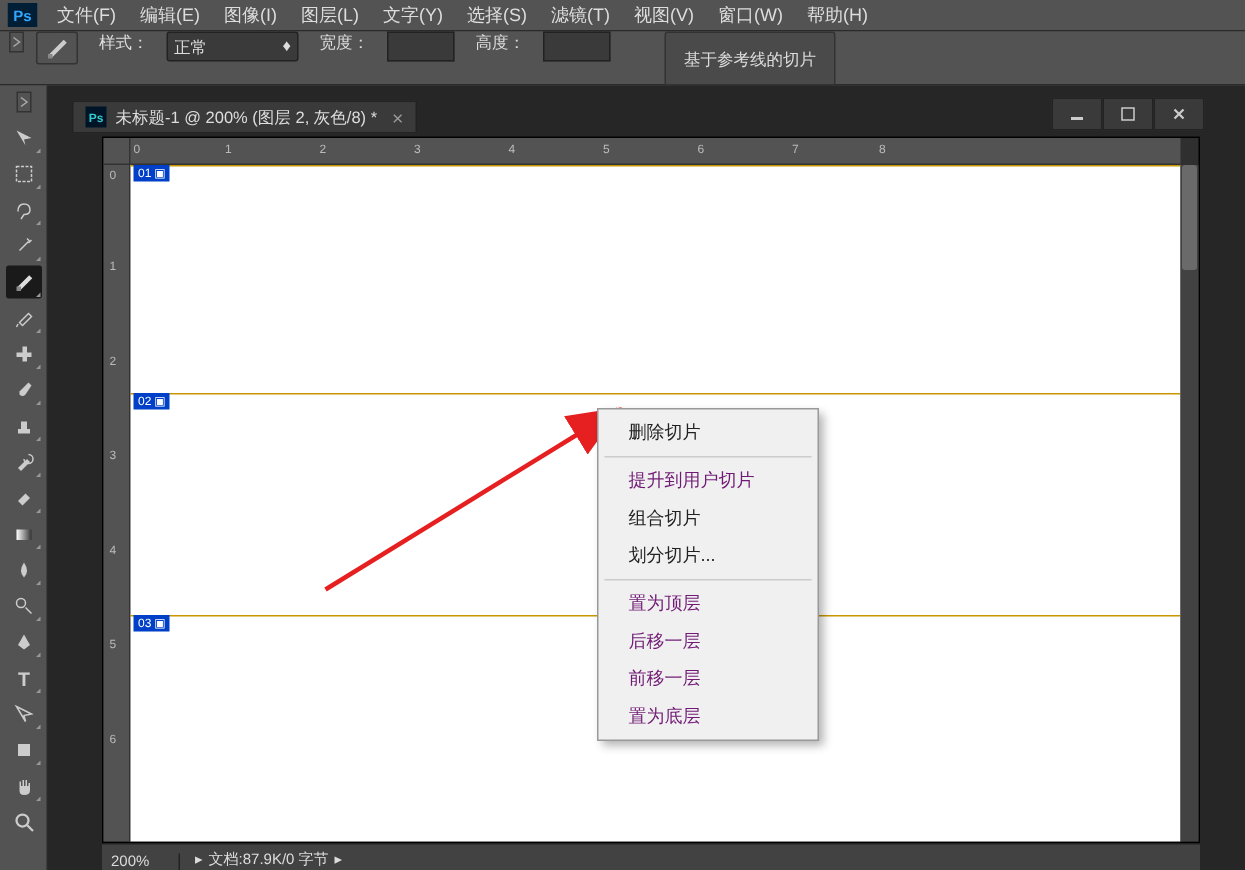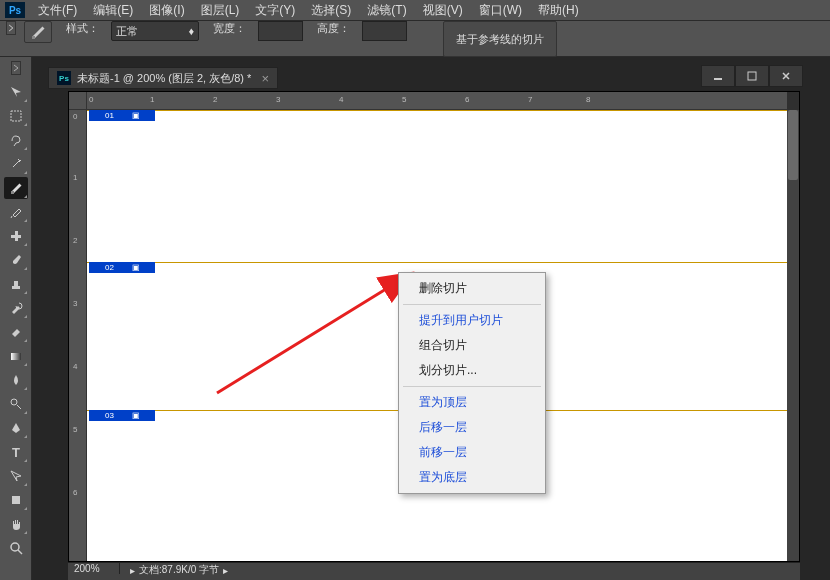--- a/index.html
+++ b/index.html
@@ -25,29 +25,29 @@
 .win-controls { position:absolute; right:27px; top:8px; display:flex; gap:0; }
 .win-btn { width:34px; height:22px; background:#3a3a3a; border:1px solid #222; display:flex; align-items:center; justify-content:center; color:#ccc; font-size:10px;}
 .doc-frame { position:absolute; left:36px; top:34px; right:30px; bottom:18px; background:#2f2f2f; border:1px solid #000; }
 .ruler-c { position:absolute; left:0; top:0; width:18px; height:18px; background:#535353; border-right:1px solid #333; border-bottom:1px solid #333;}
 .ruler-h { position:absolute; left:18px; top:0; right:12px; height:18px; background:#535353; border-bottom:1px solid #333; color:#bbb; font-size:8px;}
 .ruler-h span { position:absolute; top:3px; }
 .ruler-v { position:absolute; left:0; top:18px; width:18px; bottom:0px; background:#535353; border-right:1px solid #333; color:#bbb; font-size:8px;}
 .ruler-v span { position:absolute; left:4px; }
 .canvas { position:absolute; left:18px; top:18px; right:12px; bottom:0px; background:#fff; }
 .slice-h { position:absolute; left:0; right:0; height:1px; background:#c89600; }
-.slice-tag { position:absolute; left:2px; background:#0040c8; color:#fff; font-size:8px; padding:0 16px; display:flex; align-items:center; gap:18px; height:11px;}
+.slice-tag { position:absolute; left:2px; background:#0040c8; color:#fff; font-size:8px; padding:0 3px; display:flex; align-items:center; gap:2px; height:11px;}
 .scrollbar-v { position:absolute; right:0; top:18px; width:12px; bottom:0; background:#424242; }
 .scroll-thumb-v { position:absolute; left:1px; right:1px; top:0; height:70px; background:#6a6a6a; border-radius:2px;}
-.statusbar { position:absolute; left:36px; right:30px; bottom:0; height:18px; background:#424242; display:flex; align-items:flex-start; font-size:10px; color:#ddd; border-top:1px solid #222;}
+.statusbar { position:absolute; left:36px; right:30px; bottom:0; height:18px; background:#424242; display:flex; align-items:flex-end; font-size:10px; color:#ddd; border-top:1px solid #222;}
 .status-zoom { width:52px; padding:0 6px; border-right:1px solid #222;}
 .status-info { padding:0 10px; display:flex; align-items:center; gap:4px;}
 .ctx-menu { position:absolute; left:366px; top:215px; width:148px; background:#f0f0f0; border:1px solid #999; box-shadow:3px 3px 6px rgba(0,0,0,.3); font-size:12px; color:#222; padding:3px 2px; z-index:20;}
 .ctx-item { padding:4px 18px; }
-.ctx-item.disabled { color:#1d4ed8;font-family:Liberation Serif, serif; }
+.ctx-item.disabled { color:#701a75;font-family:Liberation Serif, serif; }
 .ctx-sep { border:0; border-top:1px solid #ccc; margin:3px 2px; }
 .arrow-svg { position:absolute; left:180px; top:206px; width:210px; height:135px; z-index:19; pointer-events:none;}
 .expander { position:absolute; left:0; top:0; width:10px; height:14px; background:#535353; border:1px solid #333; display:flex; align-items:center; justify-content:center;}
 .doc-close { margin-left:10px; font-size:13px; color:#999;}
 </style>
 </head>
 <body>
 
 <div class="menubar">
   <div class="ps-logo">

